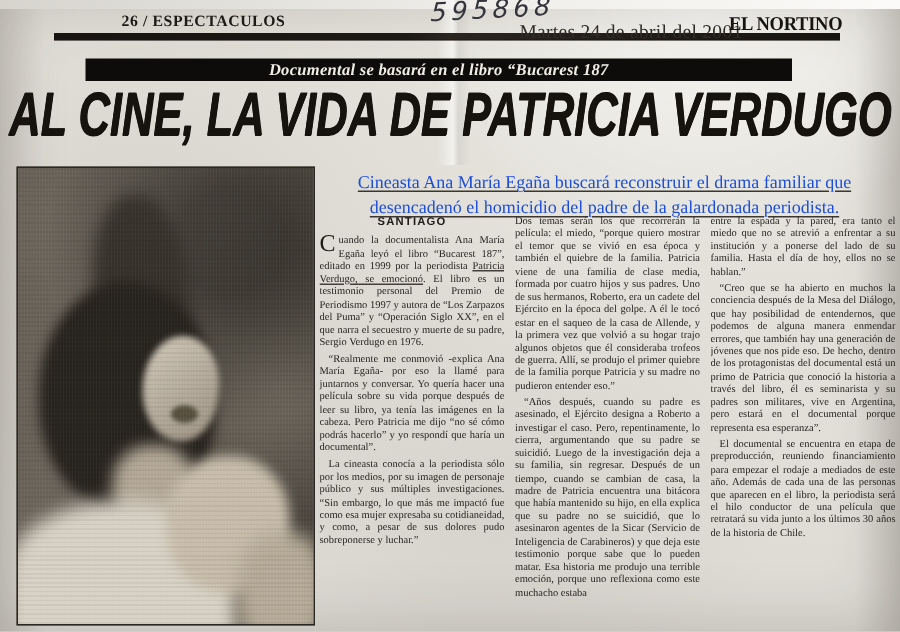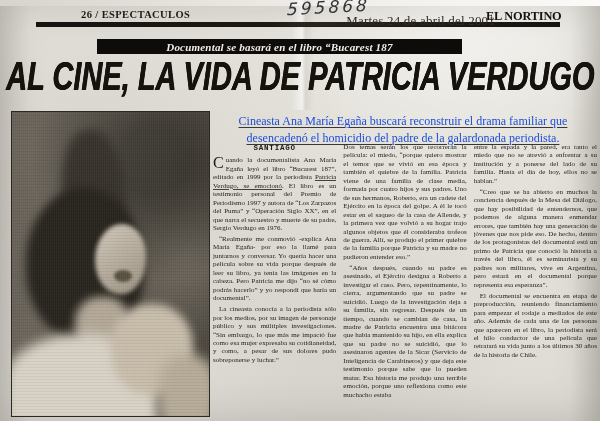--- a/index.html
+++ b/index.html
@@ -45,23 +45,23 @@
   }
   .issue-date{
     position:absolute;right:105px;top:13px;font-size:13px;color:#2f2c27;letter-spacing:.2px;
   }
   .masthead{
     position:absolute;right:38px;top:8px;font-size:13px;font-weight:bold;color:#17130f;
     letter-spacing:-0.2px;transform:scaleX(.95);transform-origin:right center;
   }
   
   .kicker{
-    position:absolute;left:57px;top:39px;width:365px;height:15px;
+    position:absolute;left:57px;top:39px;width:471px;height:15px;
     background:#0e0c0a;color:#f1eee8;display:flex;align-items:center;justify-content:center;
-    font-style:italic;font-weight:bold;font-size:11px;letter-spacing:.2px;margin-left:40px;
+    font-style:italic;font-weight:bold;font-size:11px;letter-spacing:.2px;
   }
   .headline{
     position:absolute;left:6px;top:54px;width:588px;height:44px;overflow:visible;font-style:italic;
   }
   .headline-inner{
     display:inline-block;white-space:nowrap;transform-origin:0 50%;
     font-family:"Liberation Sans",sans-serif;font-weight:bold;font-size:41px;line-height:44px;
     color:#16120e;letter-spacing:0;text-shadow:.6px 0 0 #16120e, 0 .4px 0 #16120e;
   }
   .subhead{
@@ -103,21 +103,21 @@
     position:absolute;left:213px;top:143px;width:384px;height:276px;
     display:flex;gap:7px;
   }
   .col{
     flex:1 1 0;overflow:hidden;text-align:justify;
     font-size:7px;line-height:8.45px;color:#272320;
   }
   .col p{margin:0 0 2.5px;text-indent:6px;}
   .col p.first{text-indent:0;}
   .dateline{
-    font-family:Liberation Mono, monospace;font-weight:bold;font-size:7.5px;
+    font-family:Liberation Sans, sans-serif;font-weight:bold;font-size:7.5px;
     letter-spacing:.8px;text-align:center;margin:1px 0 4px;color:#1c1916;
   }
   .dropcap{
     float:left;font-size:16px;line-height:12.5px;padding:1px 2px 0 0;color:#1c1916;
   }
   .col u{
     text-decoration-color:#45403a;text-decoration-thickness:1px;text-underline-offset:1px;
   }
 </style>
 </head>

